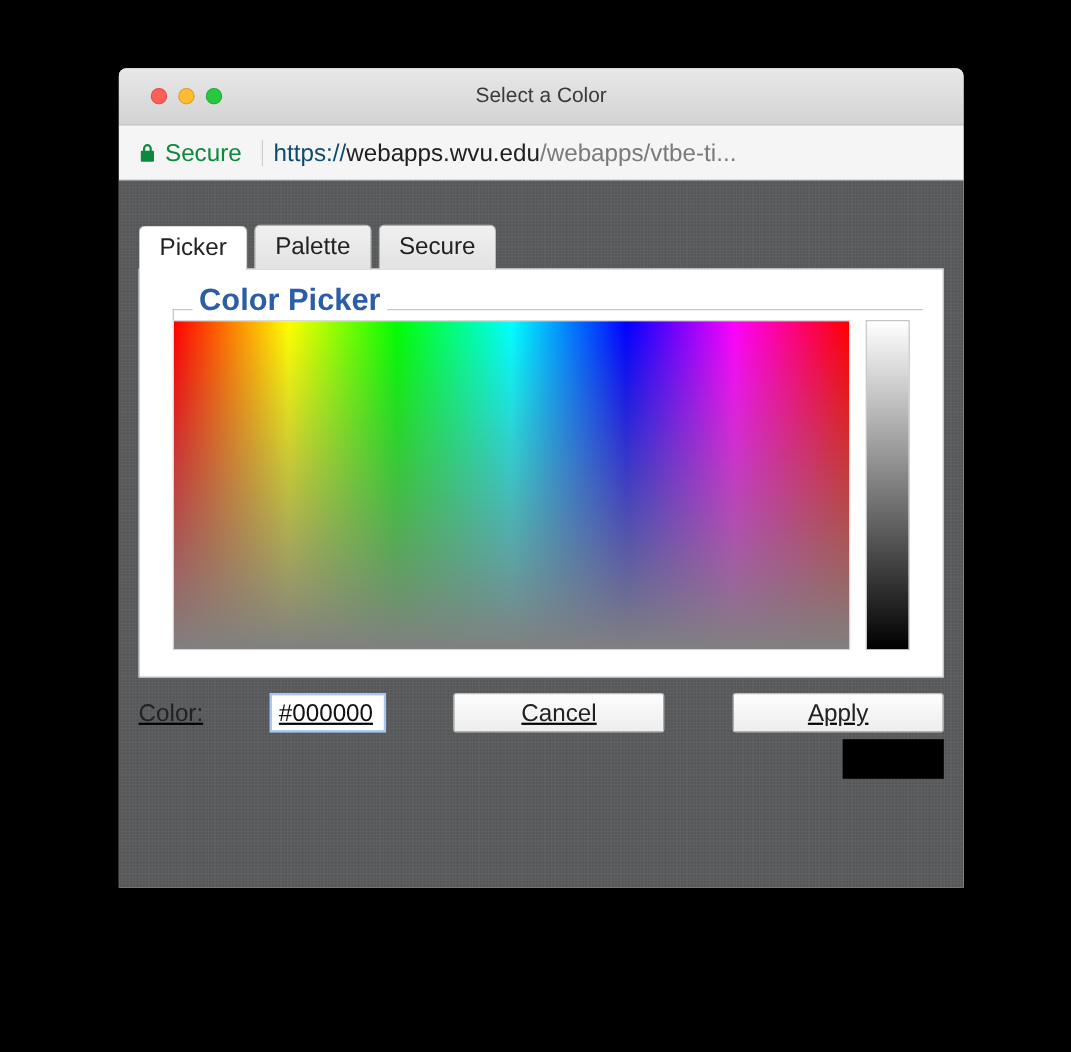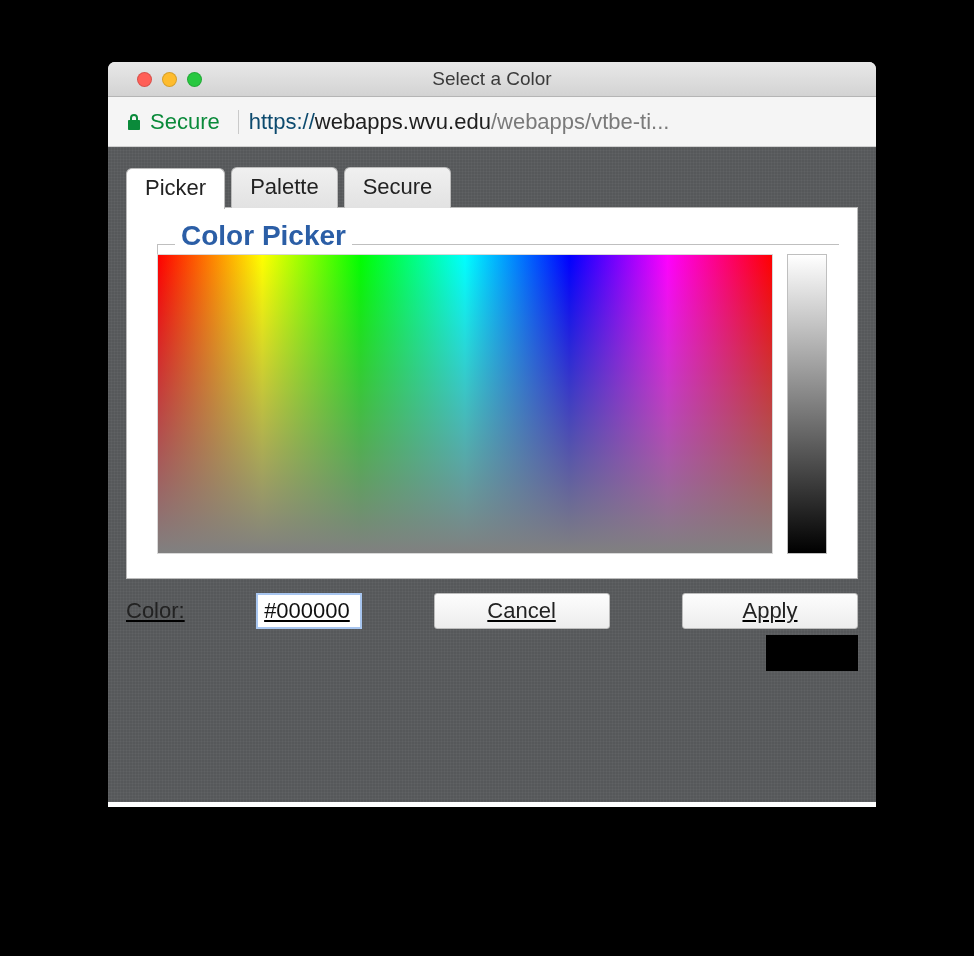--- a/index.html
+++ b/index.html
@@ -15,21 +15,21 @@
     left: 108px;
     top: 62px;
     width: 768px;
     height: 745px;
     background: #fff;
     border-radius: 7px 7px 0 0;
     box-shadow: 0 20px 60px rgba(0,0,0,0.6);
     overflow: hidden;
   }
   .titlebar {
-    height: 35px;
+    height: 52px;
     background: linear-gradient(#e8e8e8, #d3d3d3);
     border-bottom: 1px solid #b5b5b5;
     display: flex;
     align-items: center;
     position: relative;
     padding-left: 15px;
   }
   .traffic-lights {
     display: flex;
     gap: 10px;
@@ -86,20 +86,21 @@
       repeating-linear-gradient(90deg, rgba(255,255,255,0.03) 0 1px, transparent 1px 3px);
     height: calc(100% - 90px);
     padding: 20px 18px 0 18px;
   }
 
   .tabbar {
     display: flex;
     gap: 6px;
     position: relative;
     z-index: 2;
+    margin-top: 20px;
   }
   .tab {
     padding: 6px 18px 8px 18px;
     font-size: 22px;
     color: #222;
     border: 1px solid #bbb;
     border-bottom: none;
     border-radius: 6px 6px 0 0;
     cursor: pointer;
   }
@@ -186,21 +187,21 @@
     width: 104px;
     border: 1px solid #9ab7e0;
     outline: 2px solid #a8c6f0;
     outline-offset: -1px;
     font-family: inherit;
     color: #111;
   }
   .btn {
     font-size: 22px;
     padding: 4px 0;
-    width: 176px;
+    width: 192px;
     text-align: center;
     background: linear-gradient(#fdfdfd,#ededed);
     border: 1px solid #bcbcbc;
     border-radius: 3px;
     color: #222;
     cursor: pointer;
   }
 
   .swatch {
     width: 92px;

